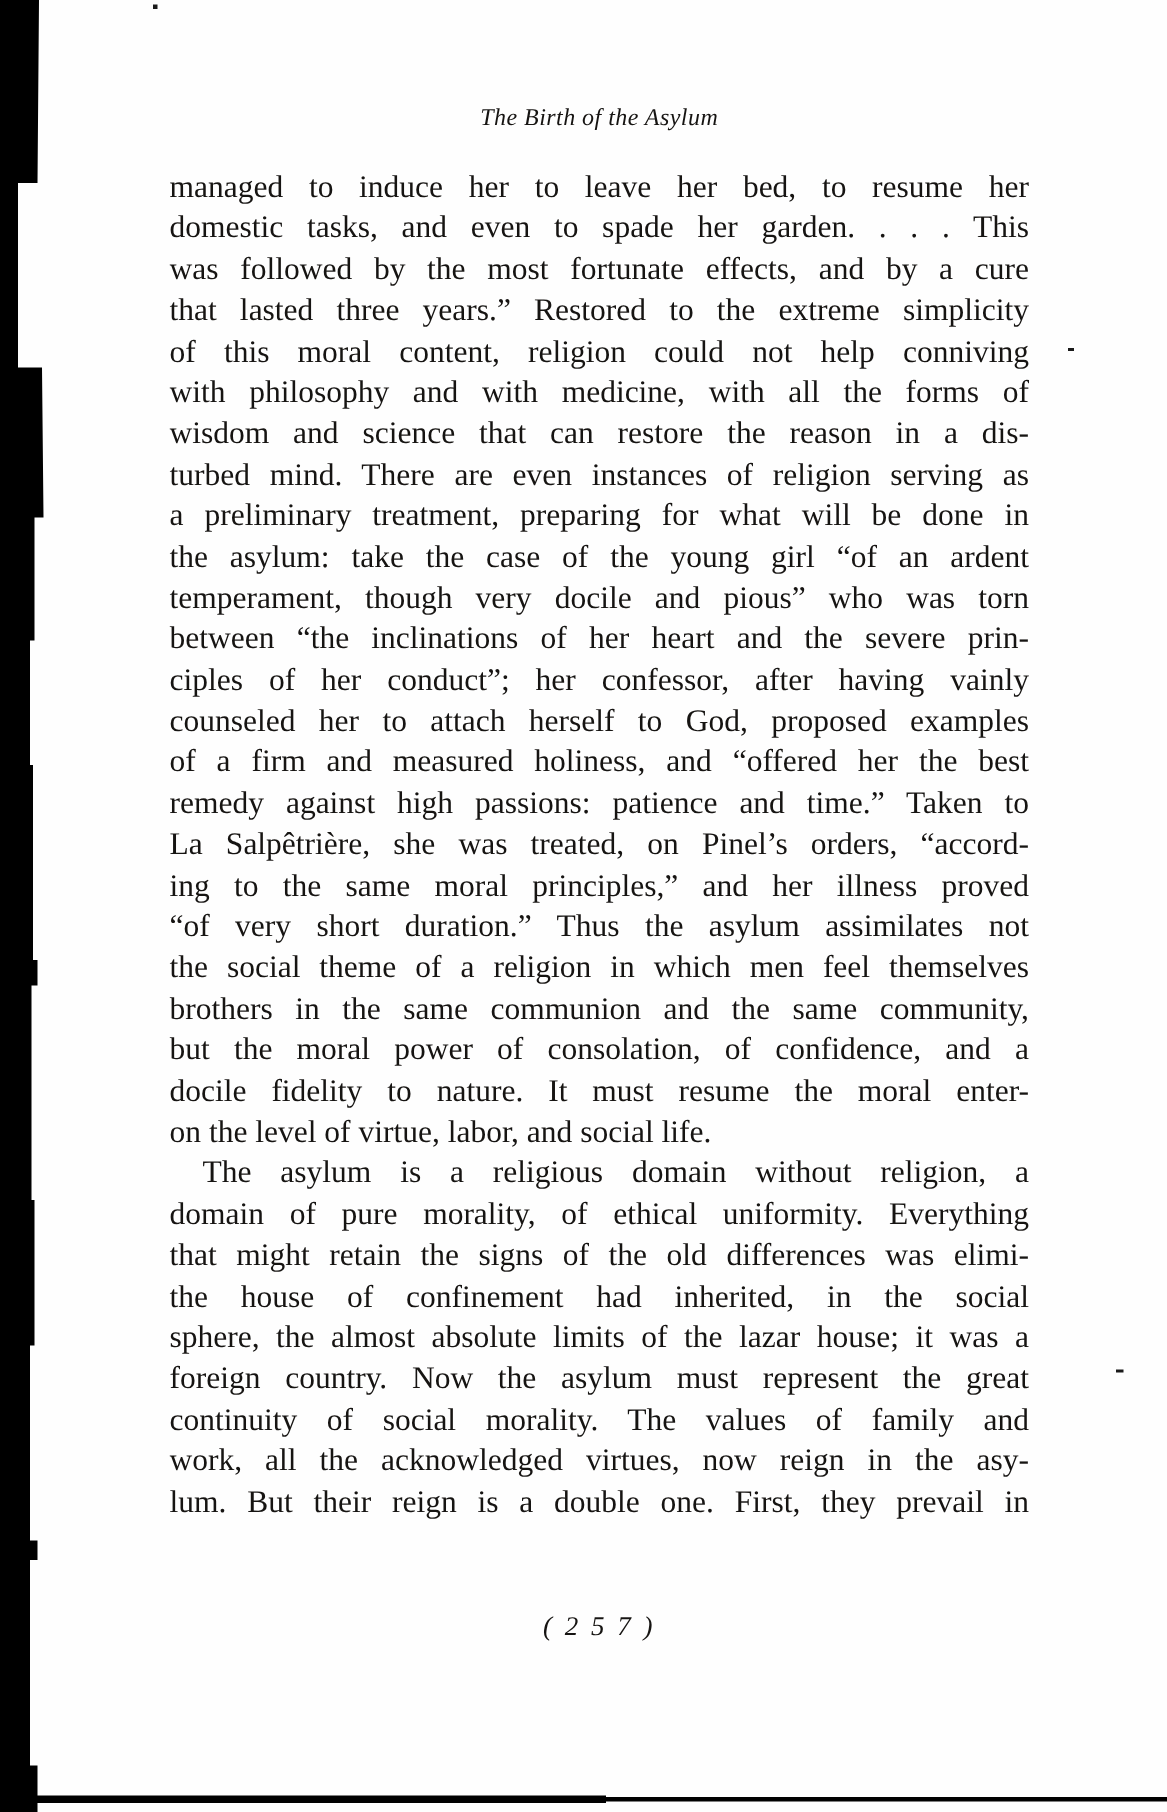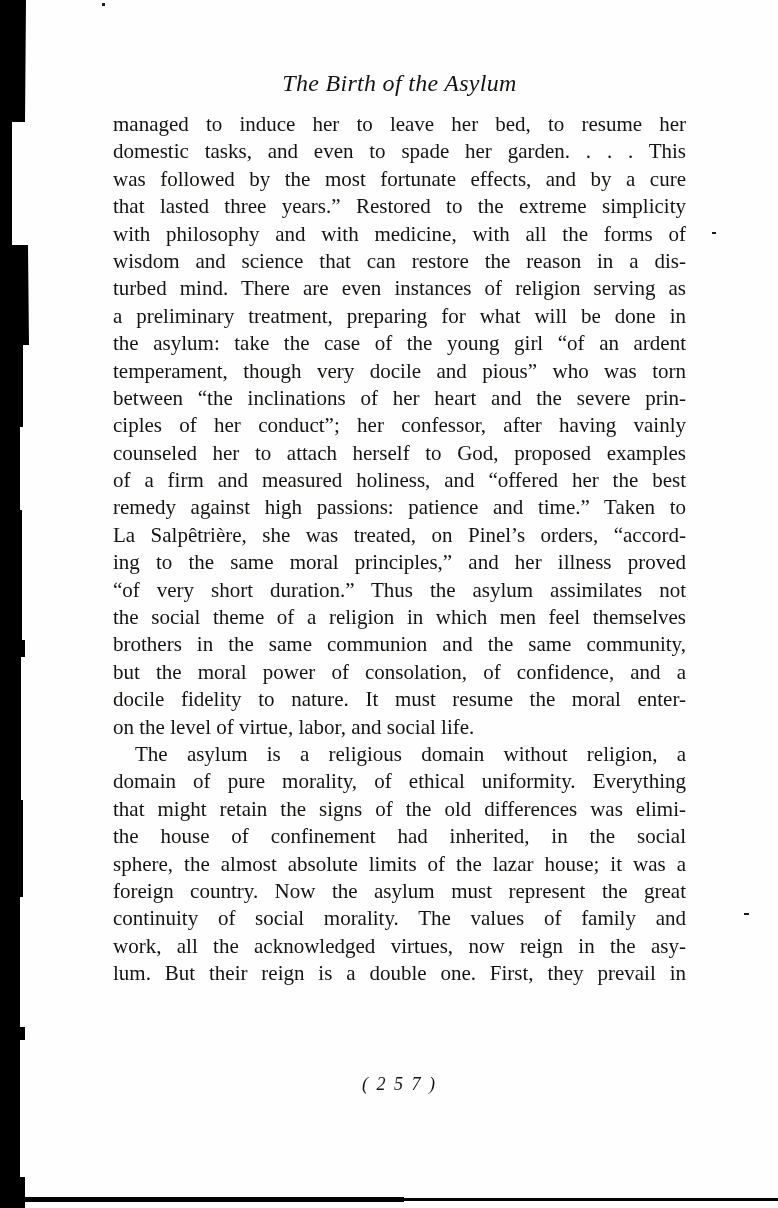--- a/index.html
+++ b/index.html
@@ -19,21 +19,21 @@
     position: absolute;
     inset: 0;
   }
   .running-header {
     position: absolute;
     top: 70px;
     left: 113px;
     width: 573px;
     text-align: center;
     font-style: italic;
-    font-size: 24px;
+    font-size: 16px;
     letter-spacing: 0.3px;
   }
   .body-text {
     position: absolute;
     top: 111px;
     left: 113px;
     width: 573px;
     font-size: 21px;
   }
   .text-line {
@@ -104,20 +104,21 @@
       L20,1177 L25,1177 L25,1208 L0,1208 Z"></path>
   </svg>
 
   <div class="running-header">The Birth of the Asylum</div>
 
   <div class="body-text">
       <div class="text-line">managed to induce her to leave her bed, to resume her</div>
       <div class="text-line">domestic tasks, and even to spade her garden. . . . This</div>
       <div class="text-line">was followed by the most fortunate effects, and by a cure</div>
       <div class="text-line">that lasted three years.” Restored to the extreme simplicity</div>
+      <div class="text-line">of this moral content, religion could not help conniving</div>
       <div class="text-line">with philosophy and with medicine, with all the forms of</div>
       <div class="text-line">wisdom and science that can restore the reason in a dis-</div>
       <div class="text-line">turbed mind. There are even instances of religion serving as</div>
       <div class="text-line">a preliminary treatment, preparing for what will be done in</div>
       <div class="text-line">the asylum: take the case of the young girl “of an ardent</div>
       <div class="text-line">temperament, though very docile and pious” who was torn</div>
       <div class="text-line">between “the inclinations of her heart and the severe prin-</div>
       <div class="text-line">ciples of her conduct”; her confessor, after having vainly</div>
       <div class="text-line">counseled her to attach herself to God, proposed examples</div>
       <div class="text-line">of a firm and measured holiness, and “offered her the best</div>

